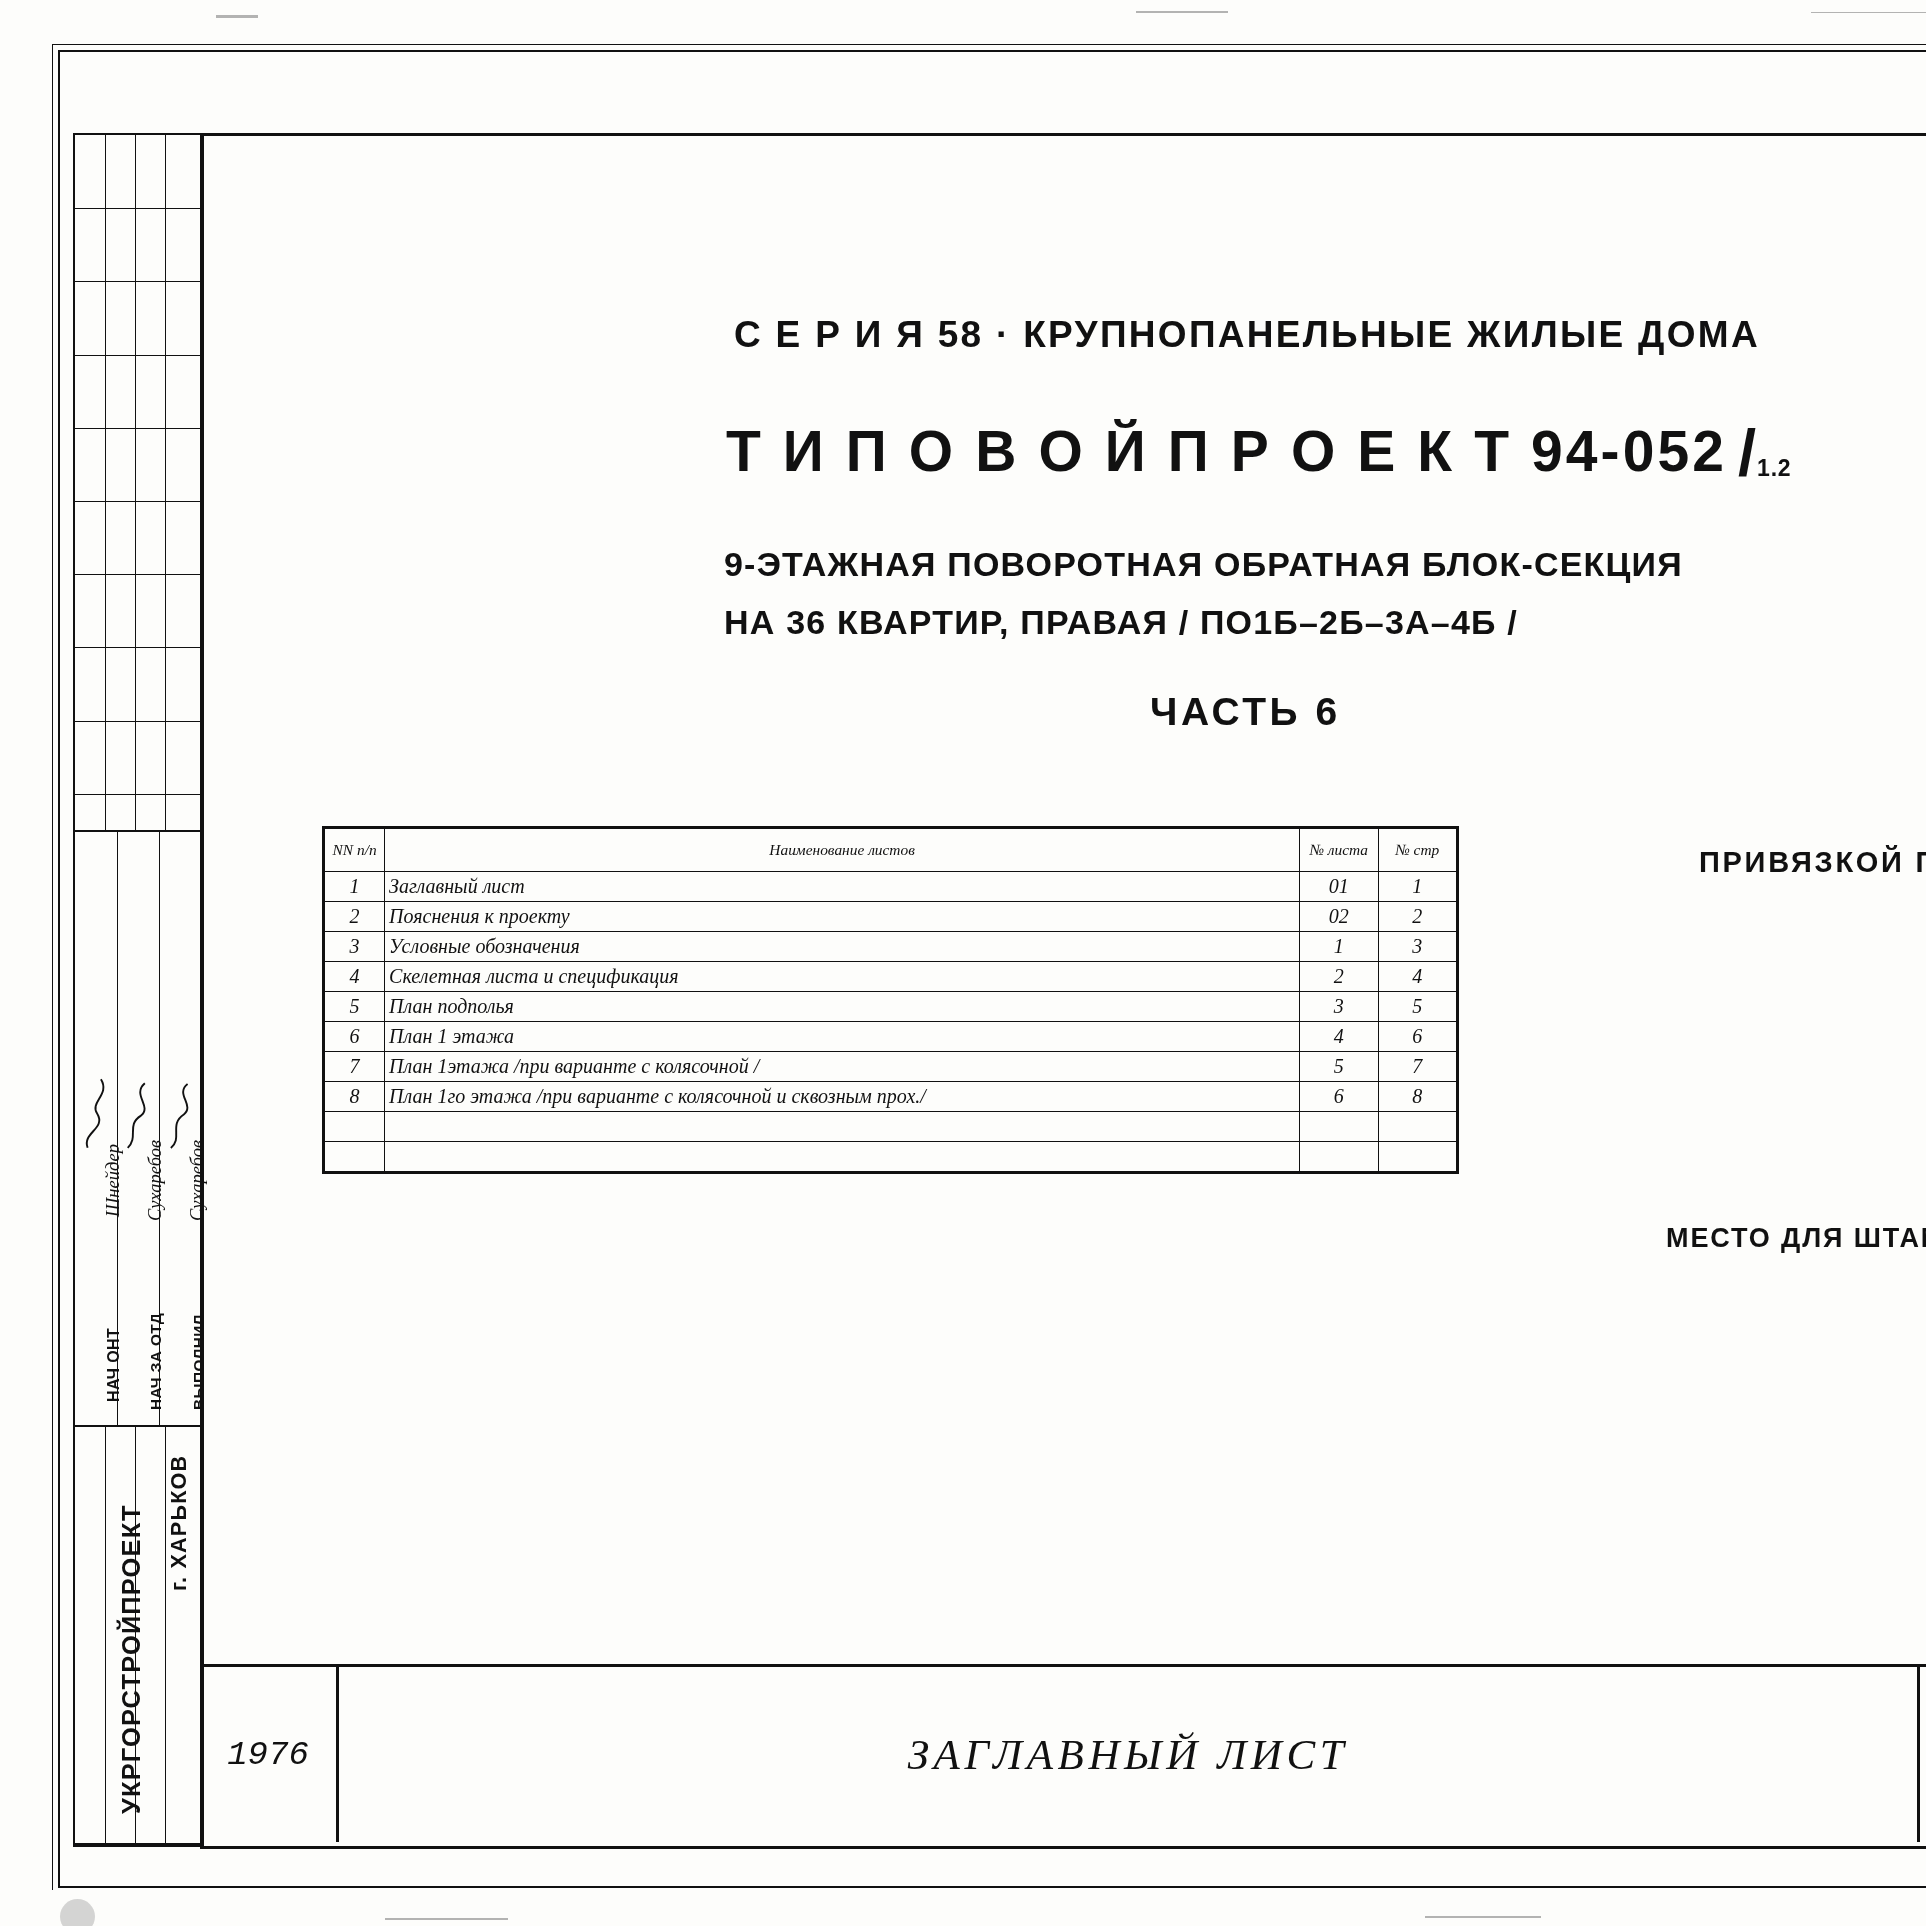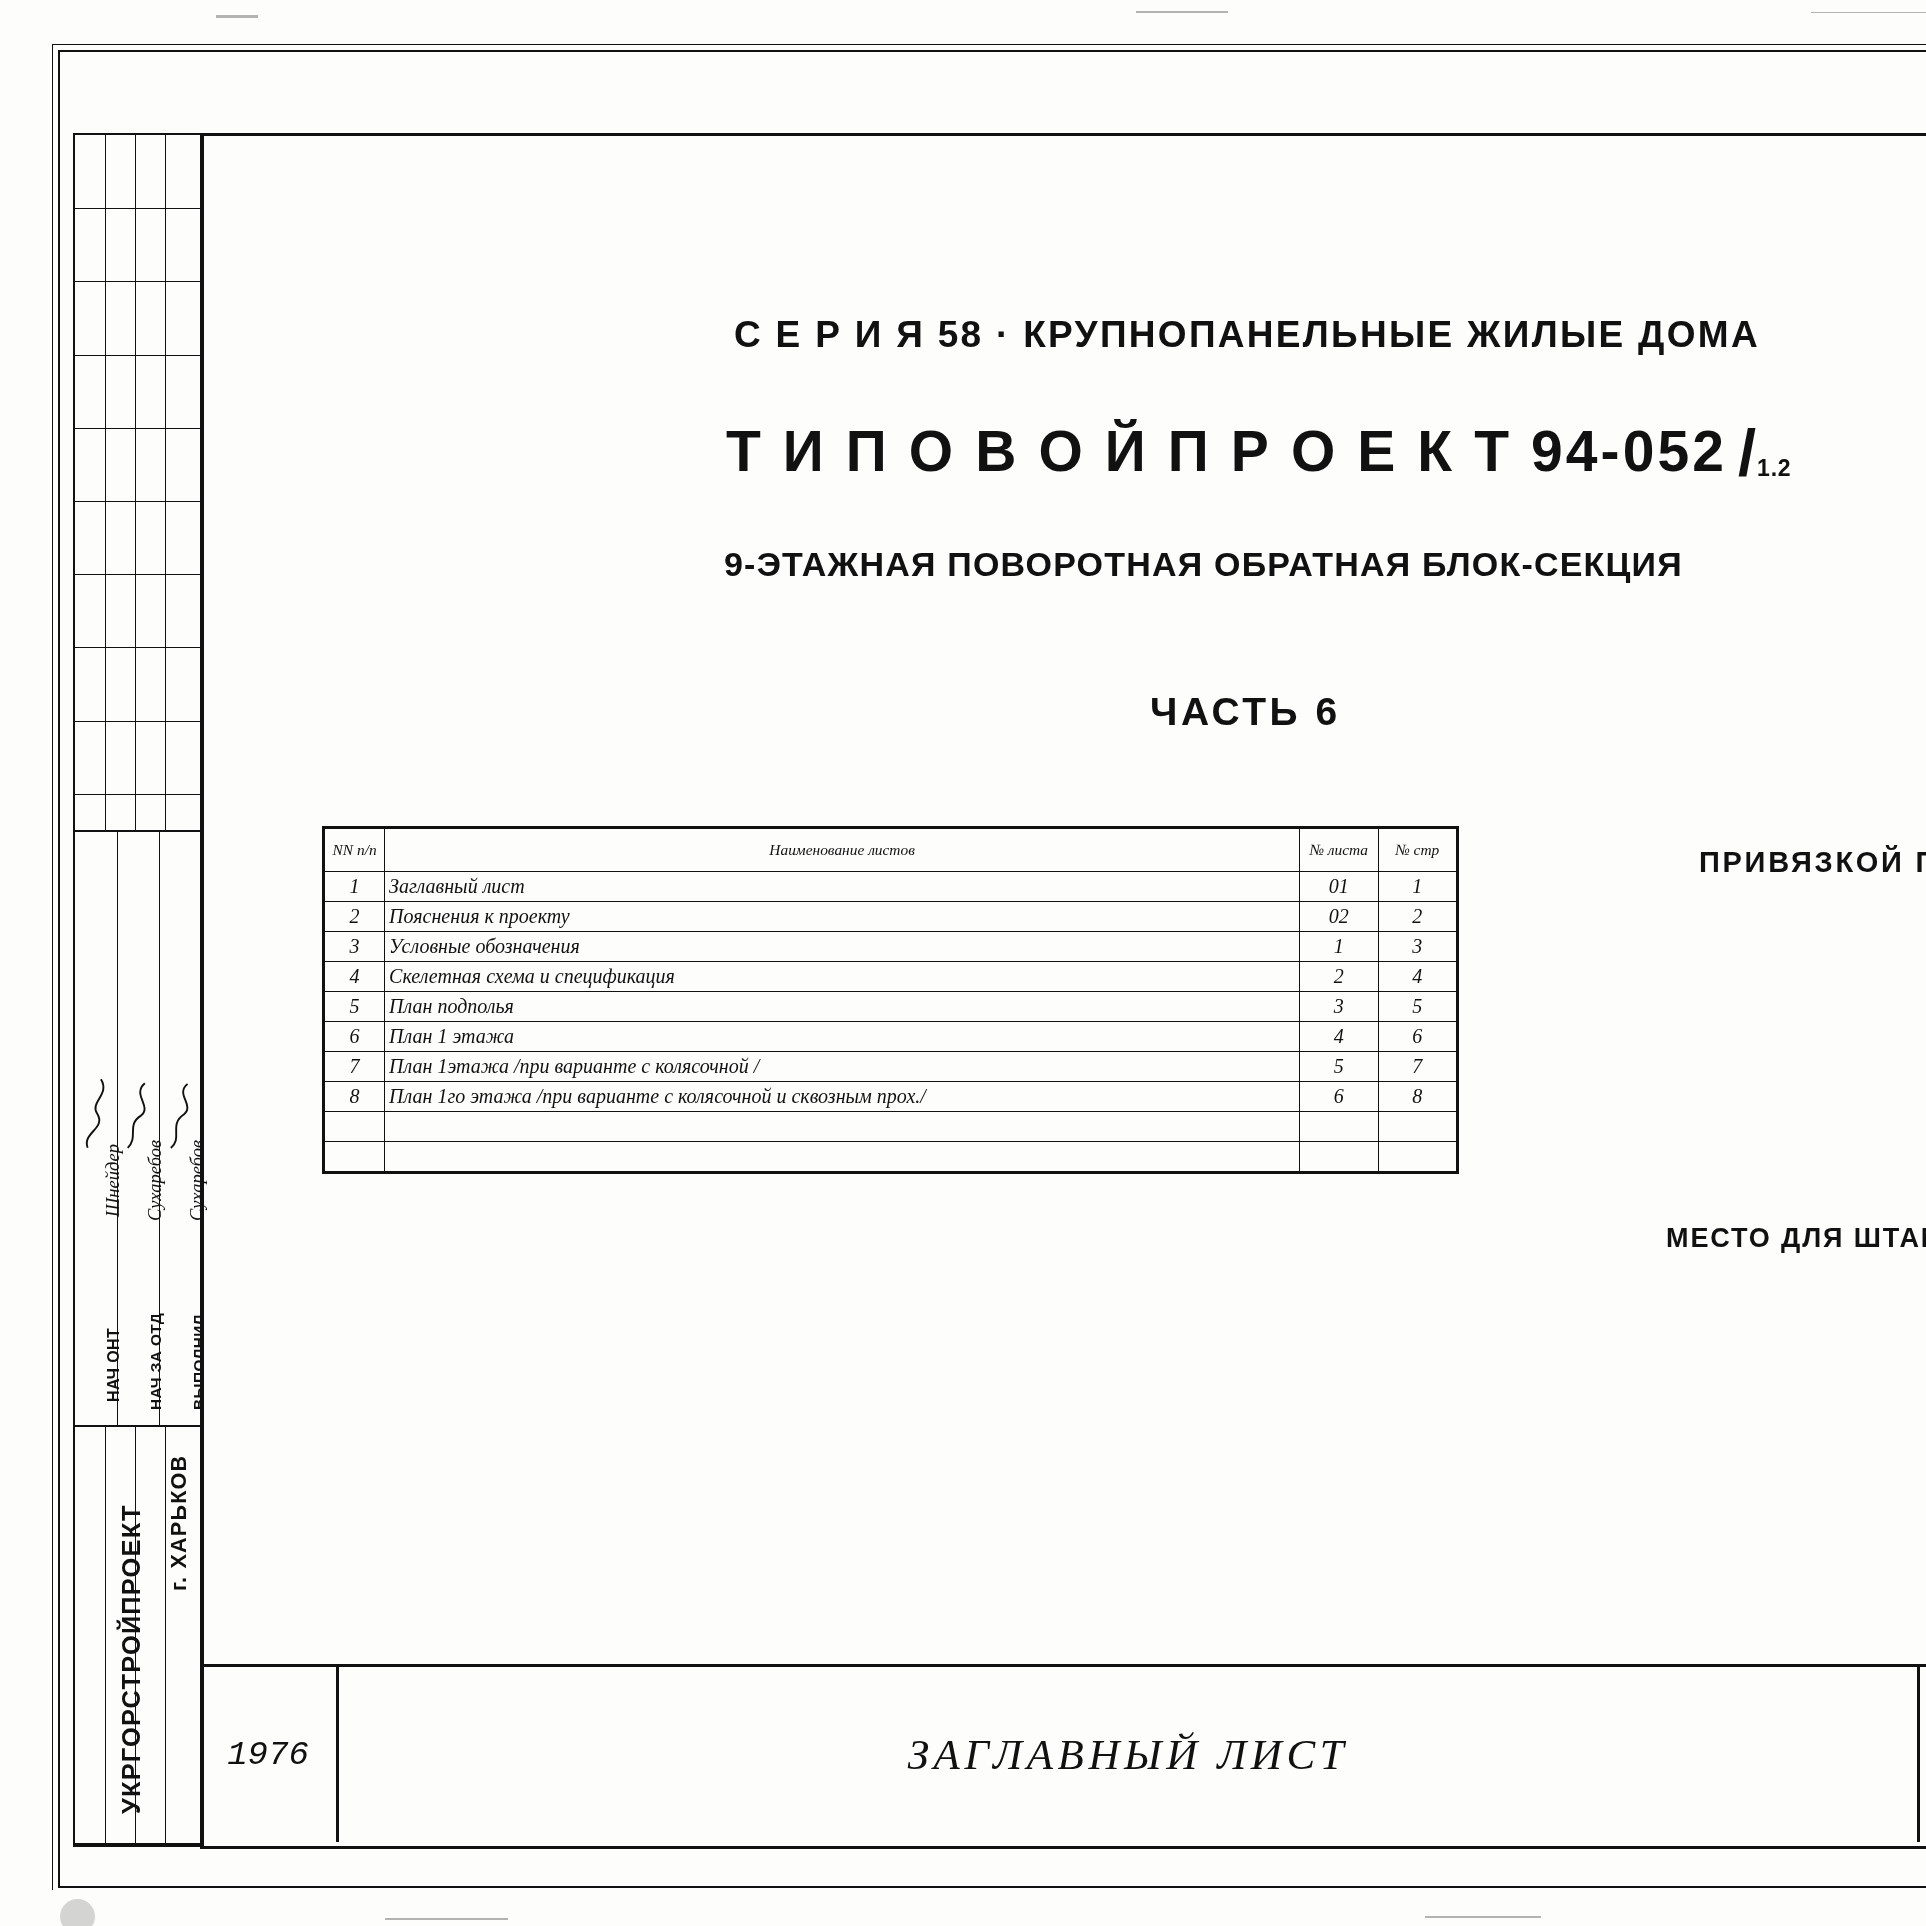--- a/index.html
+++ b/index.html
@@ -374,20 +374,21 @@
     
   </div>
 
   <div class="t-series">С Е Р И Я 58 · КРУПНОПАНЕЛЬНЫЕ  ЖИЛЫЕ ДОМА</div>
 
   <div class="t-project">
     <span>Т И П О В О Й  П Р О Е К Т  94-052</span><span class="frac"><span class="slash">/</span><span class="den">1.2</span></span>
   </div>
 
   <div class="t-line3">9-ЭТАЖНАЯ ПОВОРОТНАЯ ОБРАТНАЯ БЛОК-СЕКЦИЯ</div>
+  <div class="t-line4">НА 36 КВАРТИР, ПРАВАЯ / ПО1Б–2Б–3А–4Б /</div>
   <div class="t-part">ЧАСТЬ 6</div>
 
   <div class="contents">
     <table>
       <thead>
         <tr>
           <th class="c-num">NN п/п</th>
           <th class="c-name">Наименование  листов</th>
           <th class="c-sheet">№ листа</th>
           <th class="c-page">№ стр</th>
@@ -407,21 +408,21 @@
             <td class="c-page">2</td>
           </tr>
           <tr>
             <td class="c-num">3</td>
             <td class="c-name">Условные   обозначения</td>
             <td class="c-sheet">1</td>
             <td class="c-page">3</td>
           </tr>
           <tr>
             <td class="c-num">4</td>
-            <td class="c-name">Скелетная  схема  и спецификация</td>
+            <td class="c-name">Скелетная  листа  и спецификация</td>
             <td class="c-sheet">2</td>
             <td class="c-page">4</td>
           </tr>
           <tr>
             <td class="c-num">5</td>
             <td class="c-name">План  подполья</td>
             <td class="c-sheet">3</td>
             <td class="c-page">5</td>
           </tr>
           <tr>

